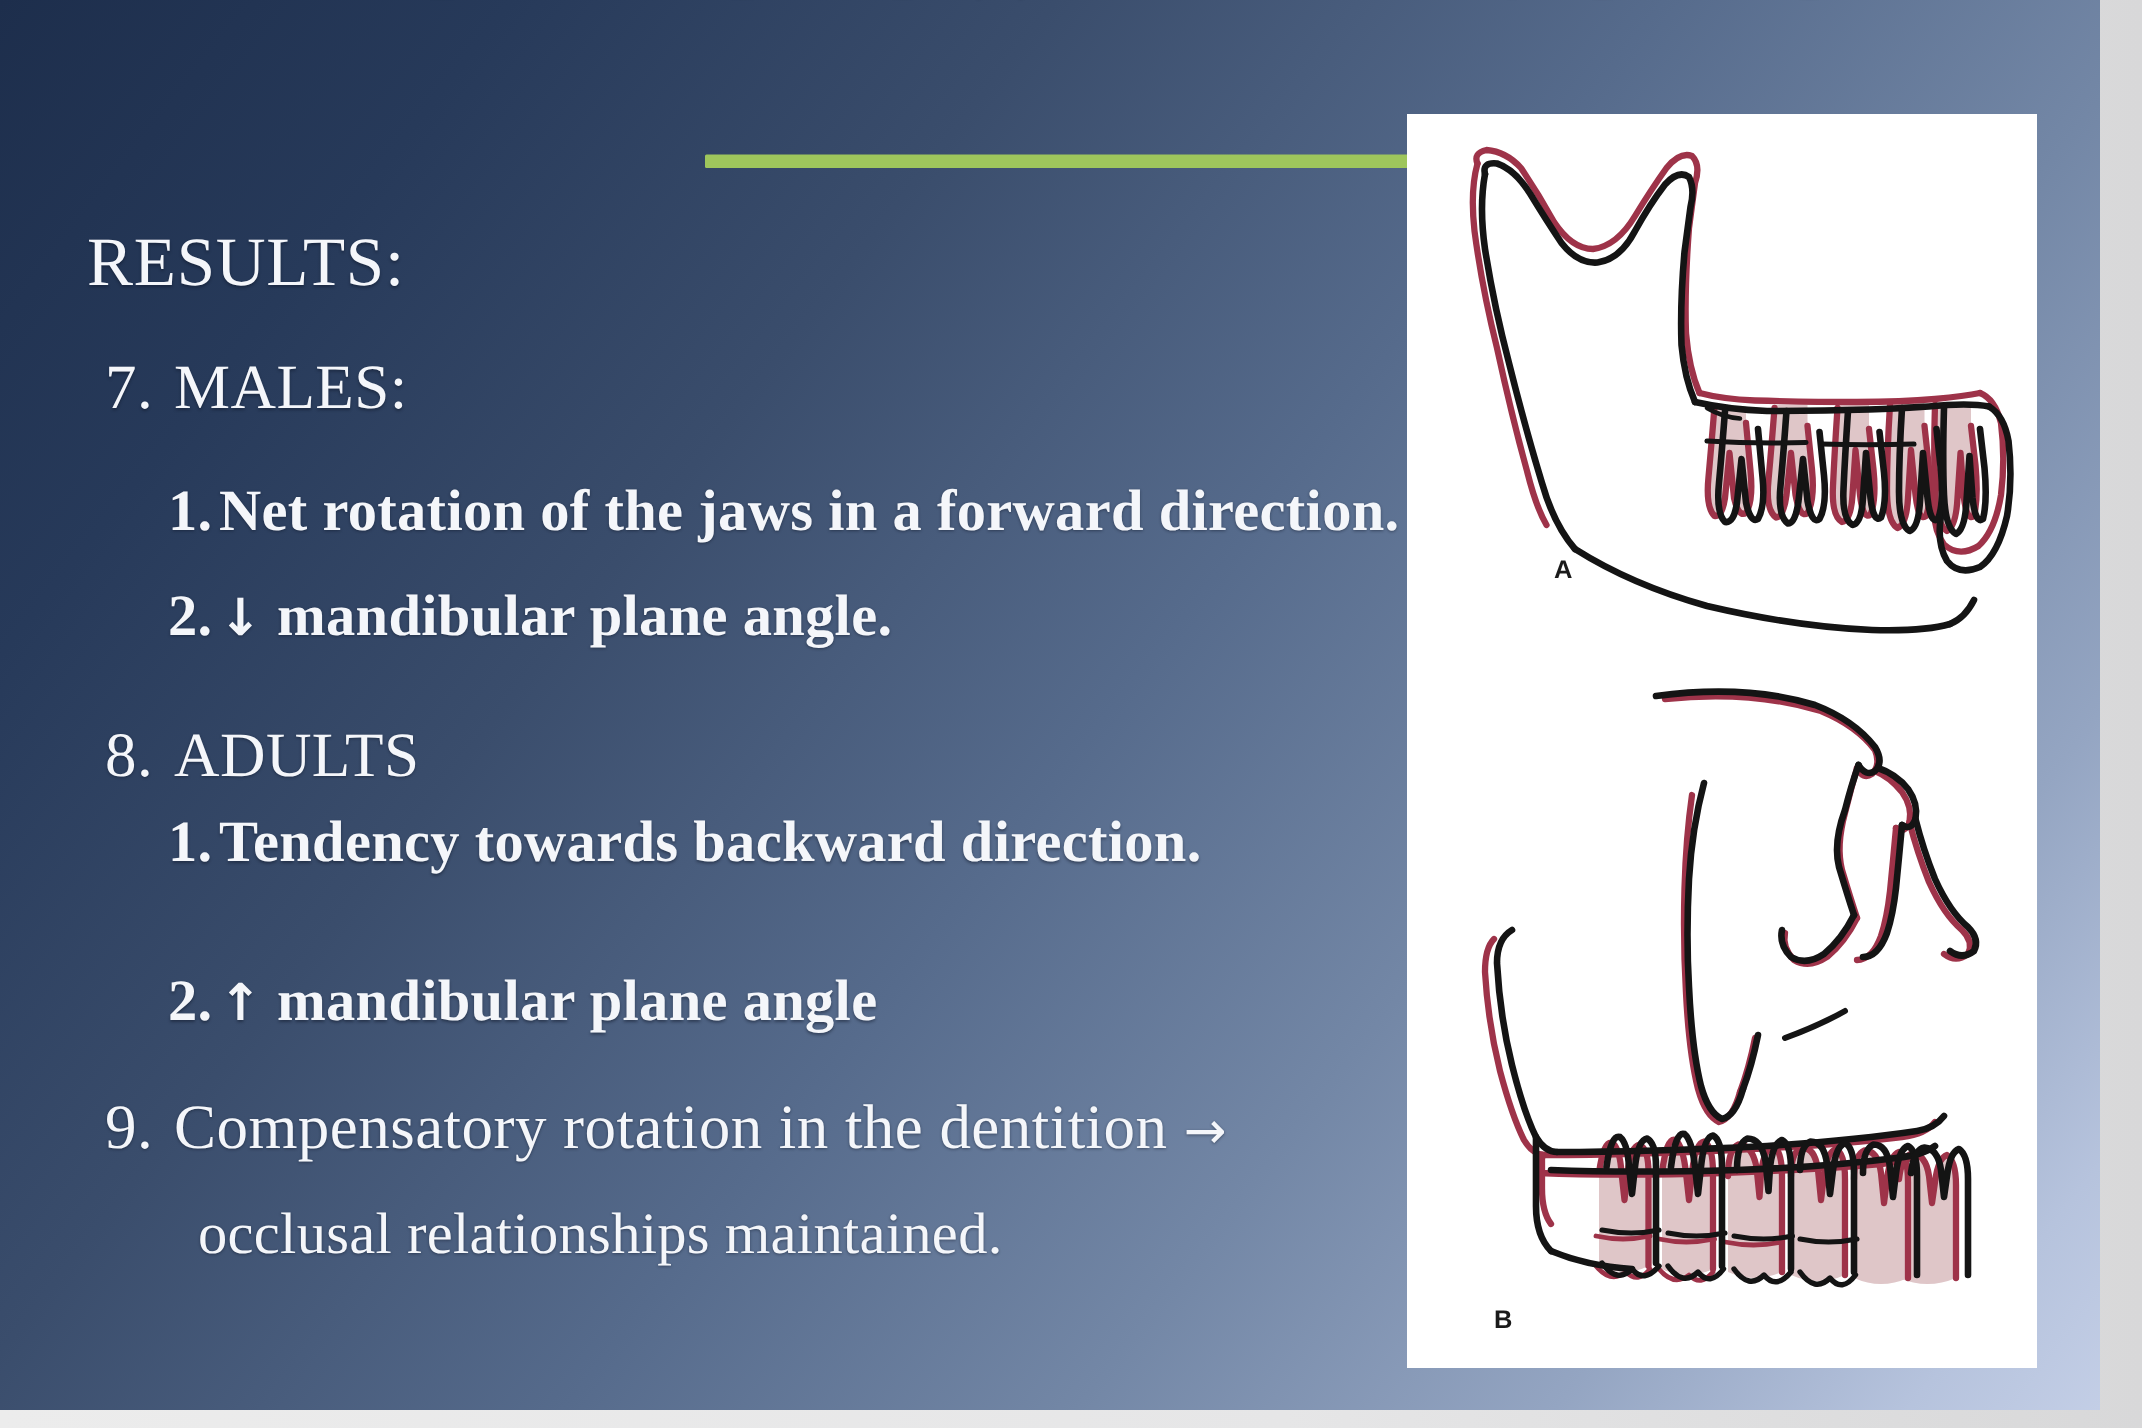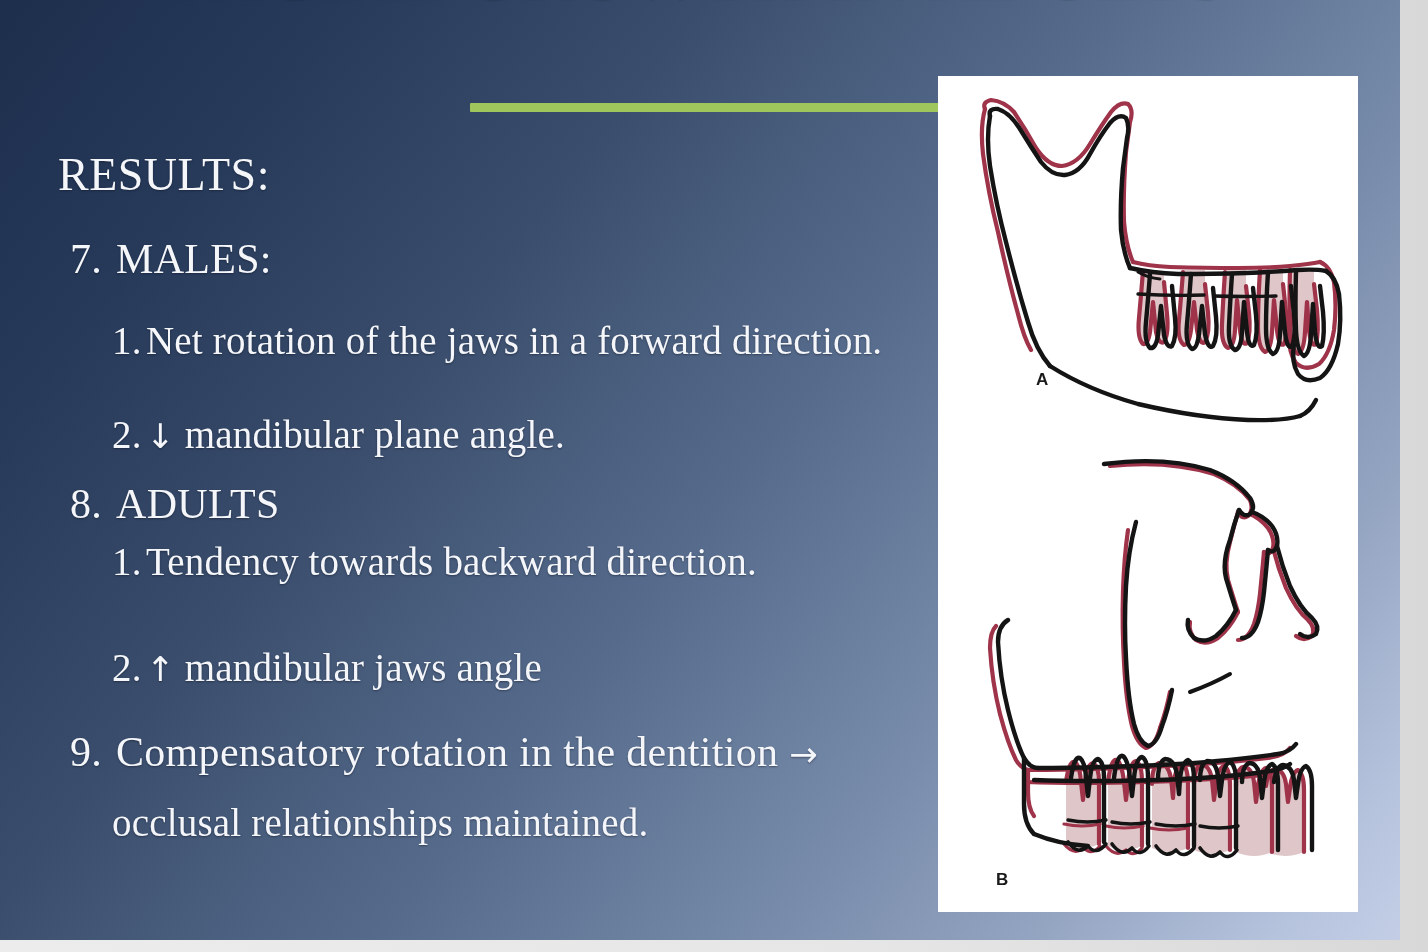--- a/index.html
+++ b/index.html
@@ -103,40 +103,41 @@
     position: absolute;
     font-size: 42px;
     letter-spacing: 0.3px;
   }
   .lvl1 .num { display: inline-block; width: 46px; }
 
   .lvl2 {
     position: absolute;
     font-size: 39px;
     letter-spacing: 0.2px;
+    font-weight: bold;
   }
   .lvl2 .num { display: inline-block; width: 34px; }
 
   .cont {
     position: absolute;
     font-size: 39px;
     letter-spacing: 0.2px;
   }
 
   .arrow-glyph { font-family: "DejaVu Sans", sans-serif; font-size: 34px; }
 
   
   #li-males      { left: 70px;  top: 95px; }
   #li-males-1    { left: 112px; top: 178px; }
-  #li-males-2    { left: 112px; top: 272px; }
+  #li-males-2    { left: 112px; top: 248px; }
   #li-females    { left: 70px;  top: 340px; }
   #li-females-1  { left: 112px; top: 399px; }
   #li-females-2  { left: 112px; top: 505px; }
   #li-comp       { left: 70px;  top: 588px; }
-  #li-comp-cont  { left: 112px; top: 660px; }
+  #li-comp-cont  { left: 132px; top: 660px; }
 
   
   #figure-panel {
     position: absolute;
     left: 938px;
     top: 76px;
     width: 420px;
     height: 836px;
     background: #ffffff;
   }
@@ -192,21 +193,21 @@
 
       <div class="line lvl1" id="li-females">
         <span class="num">8.</span><span>ADULTS</span>
       </div>
 
       <div class="line lvl2" id="li-females-1">
         <span class="num">1.</span><span>Tendency towards backward direction.</span>
       </div>
 
       <div class="line lvl2" id="li-females-2">
-        <span class="num">2.</span><span class="arrow-glyph">↑</span>&nbsp;<span>mandibular jaws angle</span>
+        <span class="num">2.</span><span class="arrow-glyph">↑</span>&nbsp;<span>mandibular plane angle</span>
       </div>
 
       <div class="line lvl1" id="li-comp">
         <span class="num">9.</span><span>Compensatory rotation in the dentition</span>&nbsp;<span class="arrow-glyph">→</span>
       </div>
 
       <div class="line cont" id="li-comp-cont">occlusal relationships maintained.</div>
 
     </div>
 

